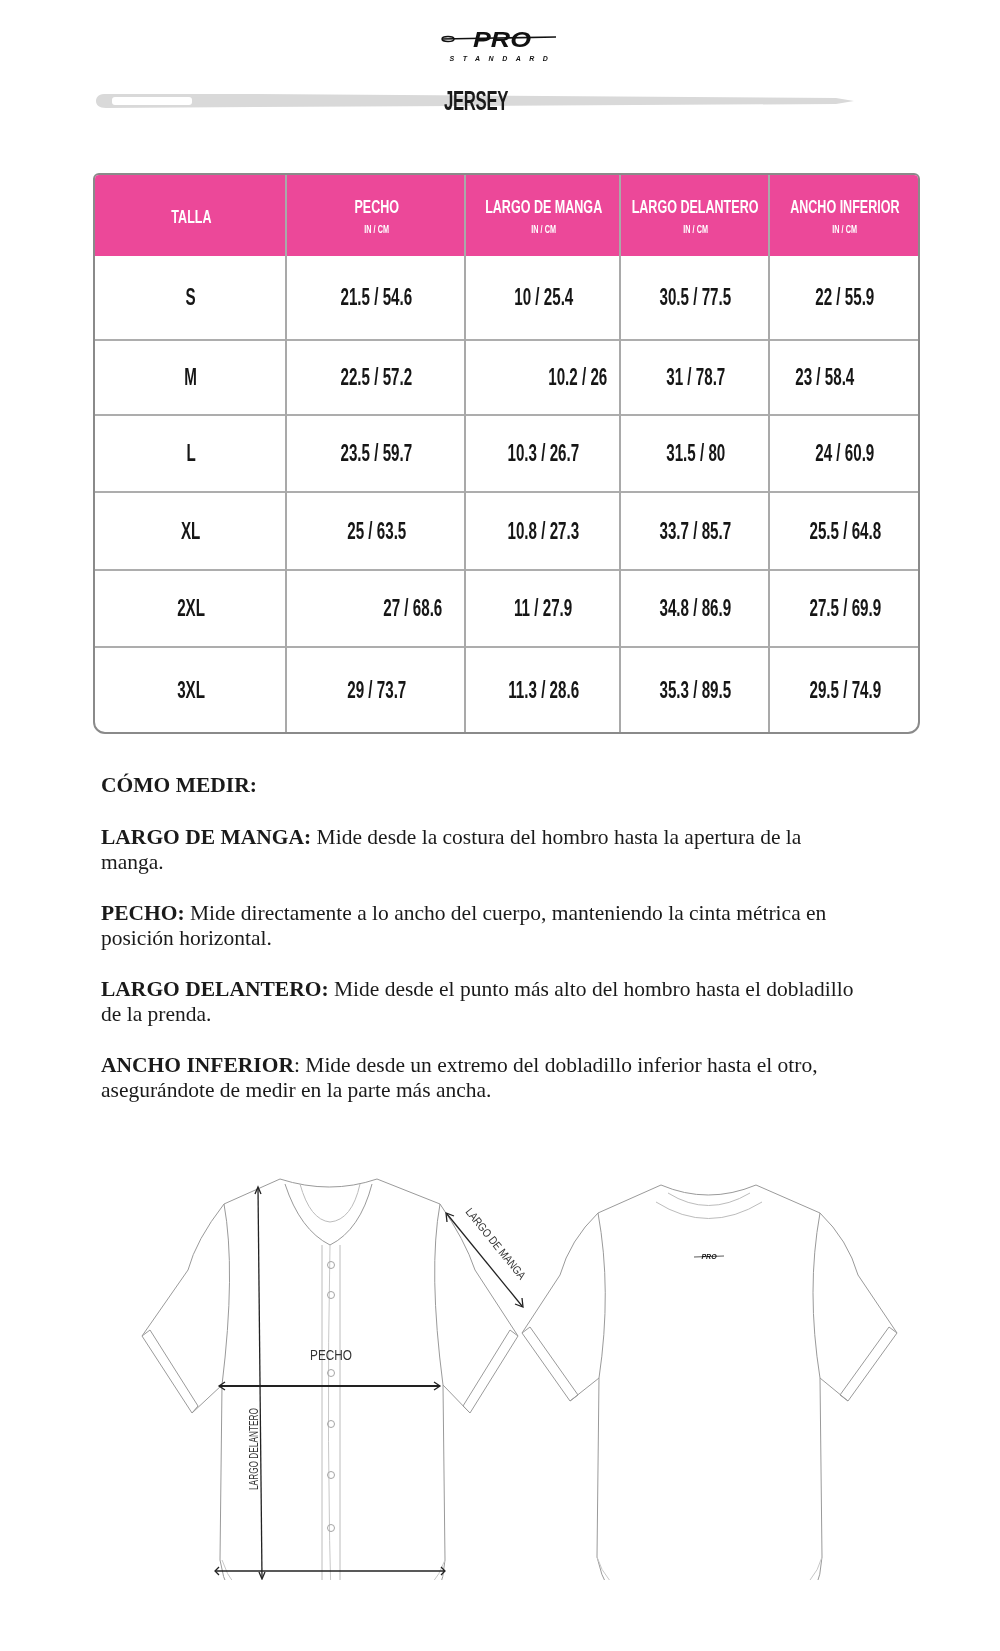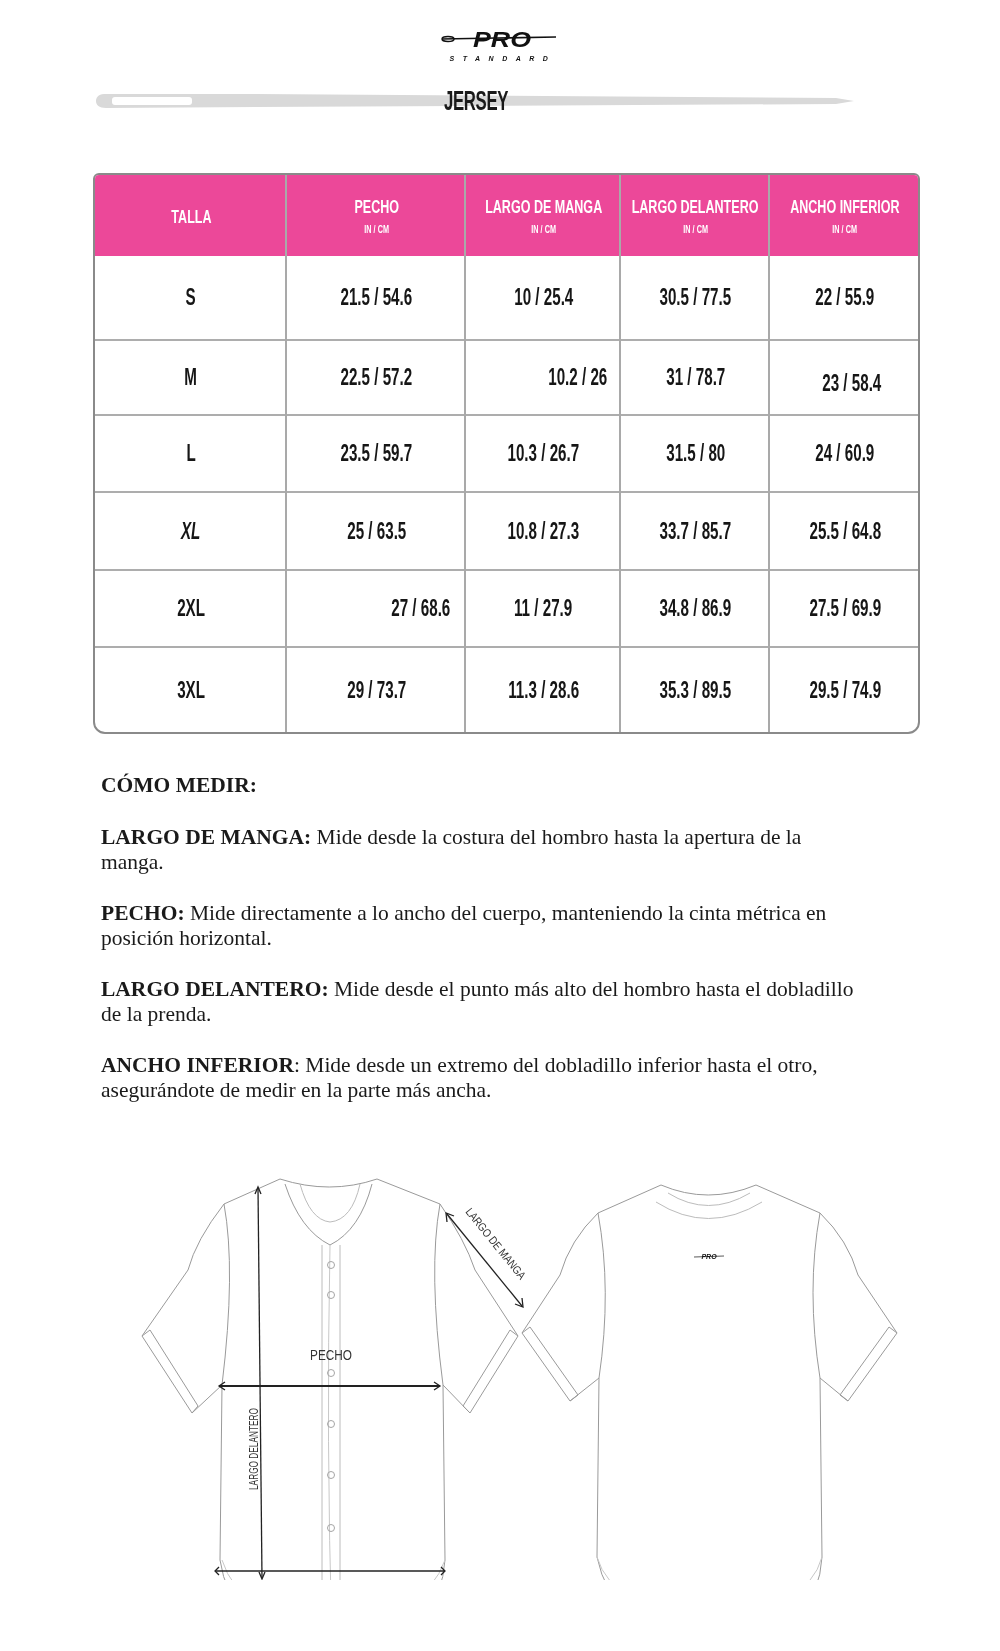--- a/index.html
+++ b/index.html
@@ -106,21 +106,21 @@
         </div>
         <div class="td" style="left: 192px; width: 179px;">
           <span>22.5 / 57.2</span>
         </div>
         <div class="td" style="left: 371px; width: 155px; padding-left: 34px;">
           <span>10.2 / 26</span>
         </div>
         <div class="td" style="left: 526px; width: 149px;">
           <span>31 / 78.7</span>
         </div>
-        <div class="td" style="left: 675px; width: 164px; margin-top: 6px;">
+        <div class="td" style="left: 648px; width: 164px;">
           <span>23 / 58.4</span>
         </div>
       </div>
       <div class="trow" style="top: 239px; height: 77px;">
         <div class="td" style="left: 0px; width: 192px;">
           <span>L</span>
         </div>
         <div class="td" style="left: 192px; width: 179px;">
           <span>23.5 / 59.7</span>
         </div>
@@ -128,41 +128,41 @@
           <span>10.3 / 26.7</span>
         </div>
         <div class="td" style="left: 526px; width: 149px;">
           <span>31.5 / 80</span>
         </div>
         <div class="td" style="left: 675px; width: 150px;">
           <span>24 / 60.9</span>
         </div>
       </div>
       <div class="trow" style="top: 316px; height: 78px;">
-        <div class="td" style="left: 0px; width: 192px; font-style: italic;">
+        <div class="td" style="left: 0px; width: 192px;">
           <span>XL</span>
         </div>
         <div class="td" style="left: 192px; width: 179px; text-align: center;">
           <span>25 / 63.5</span>
         </div>
         <div class="td" style="left: 371px; width: 155px;">
           <span>10.8 / 27.3</span>
         </div>
         <div class="td" style="left: 526px; width: 149px;">
           <span>33.7 / 85.7</span>
         </div>
         <div class="td" style="left: 675px; width: 150px;">
           <span>25.5 / 64.8</span>
         </div>
       </div>
       <div class="trow" style="top: 394px; height: 77px;">
         <div class="td" style="left: 0px; width: 192px;">
           <span>2XL</span>
         </div>
-        <div class="td" style="left: 192px; width: 212px; padding-left: 28px;">
+        <div class="td" style="left: 184px; width: 212px; padding-left: 28px;">
           <span>27 / 68.6</span>
         </div>
         <div class="td" style="left: 371px; width: 155px;">
           <span>11 / 27.9</span>
         </div>
         <div class="td" style="left: 526px; width: 149px;">
           <span>34.8 / 86.9</span>
         </div>
         <div class="td" style="left: 675px; width: 150px;">
           <span>27.5 / 69.9</span>

